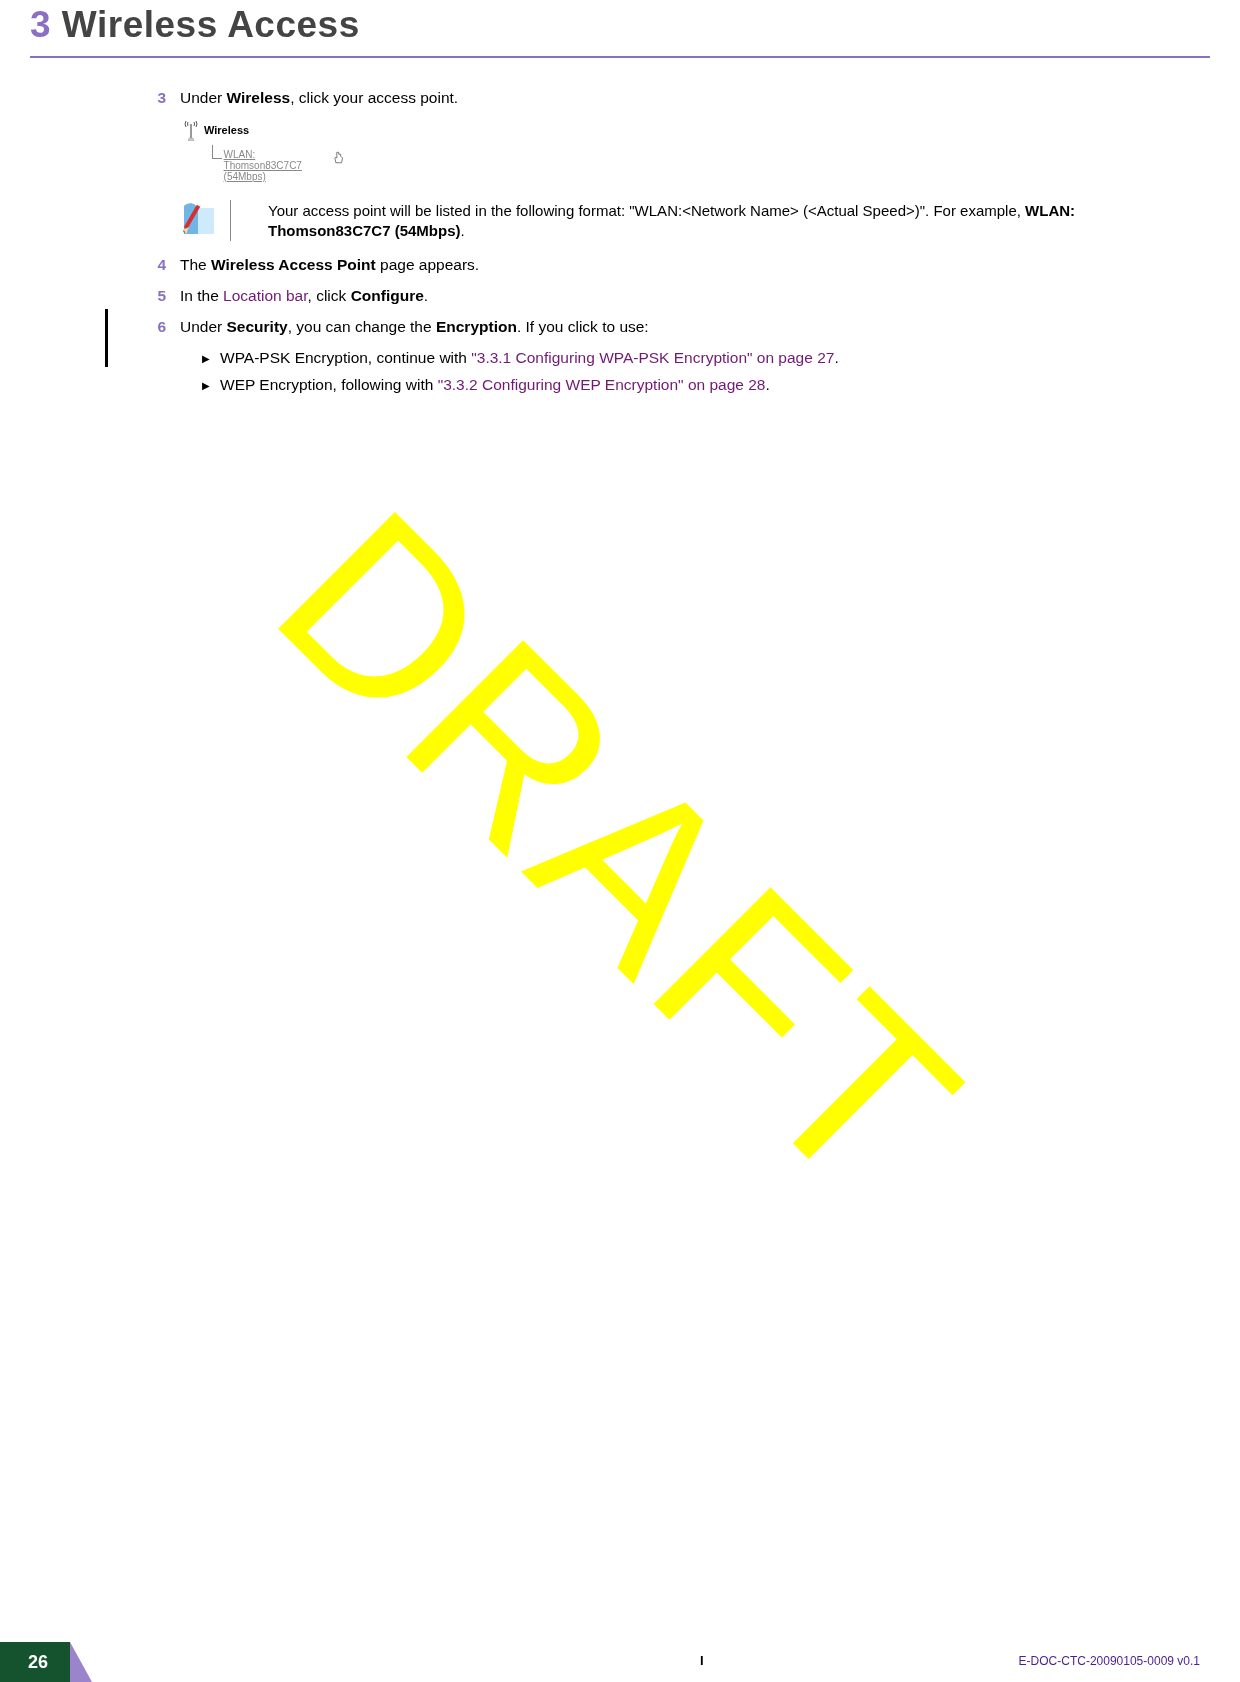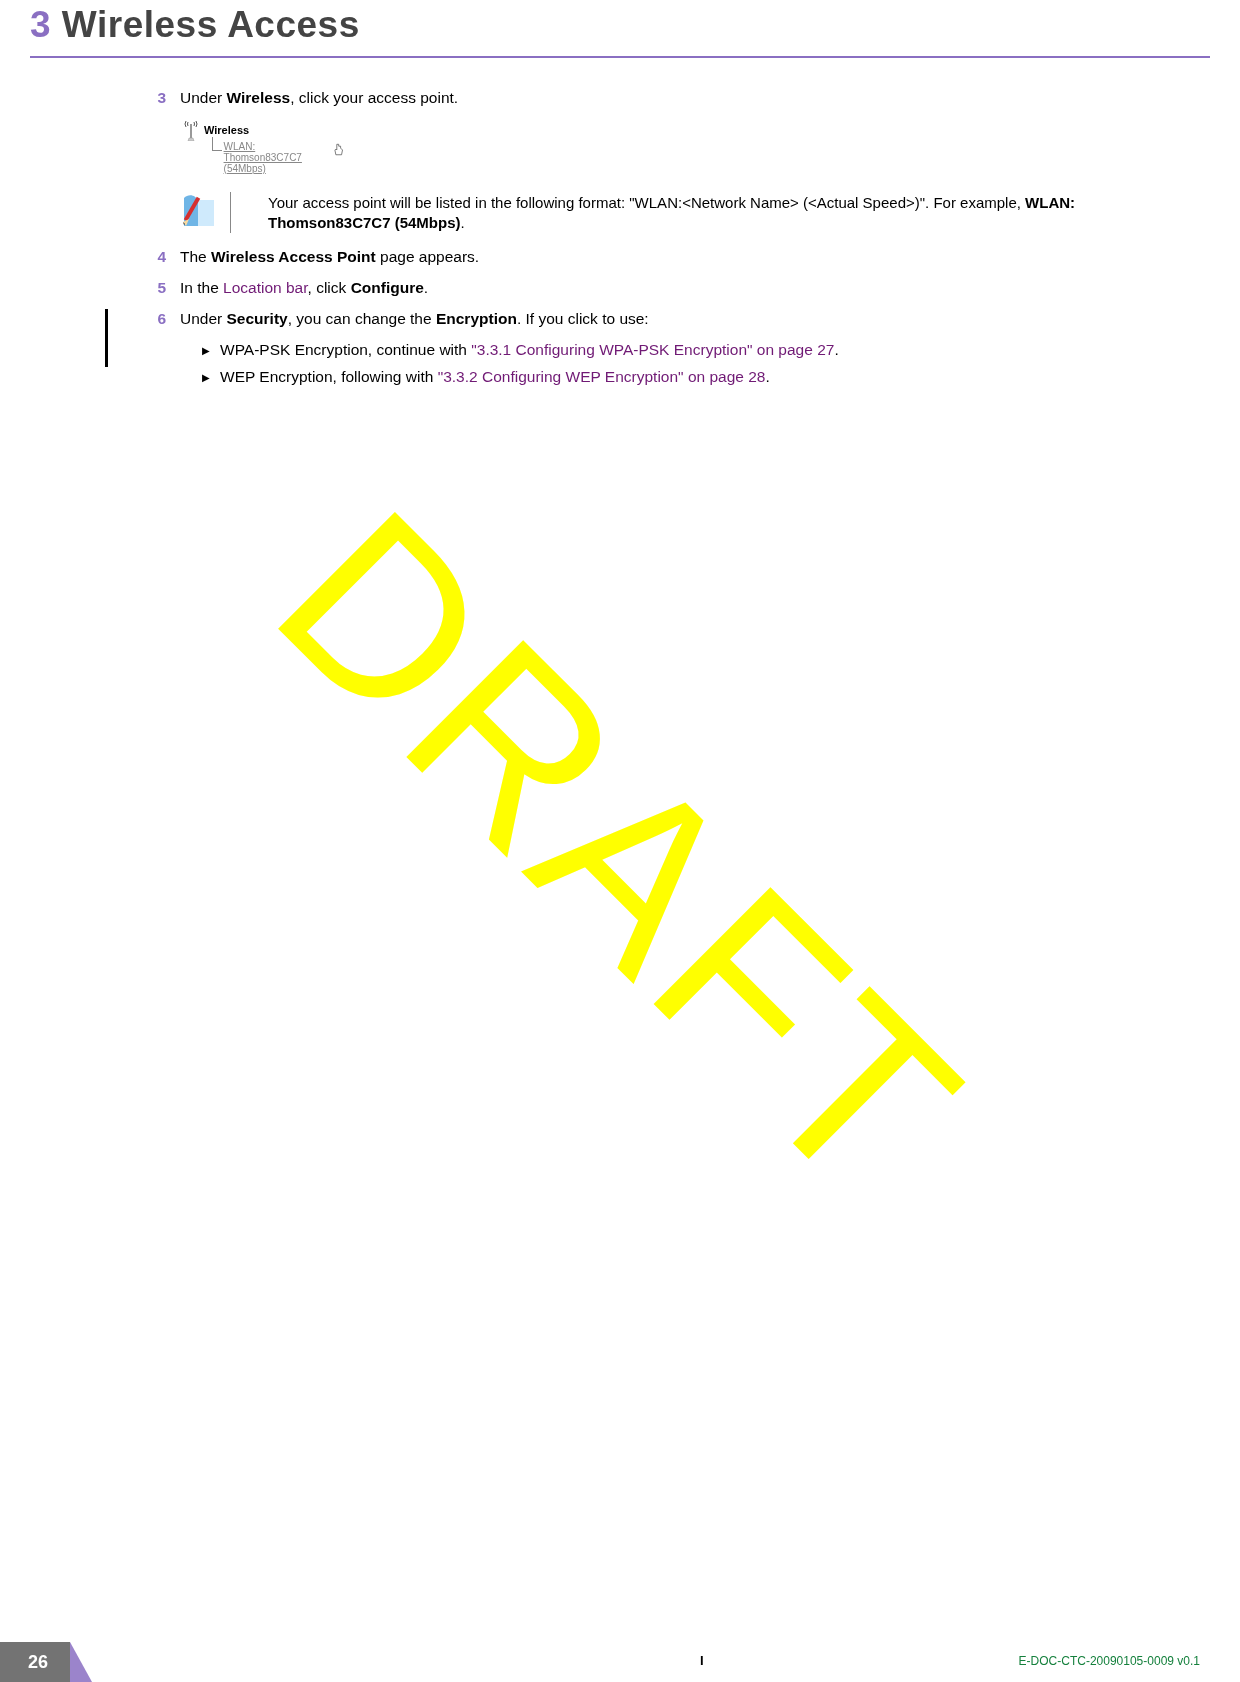--- a/index.html
+++ b/index.html
@@ -18,21 +18,21 @@
   .step-num { flex: 0 0 18px; text-align: right; color: #8a6fc2; font-weight: bold; }
   .step-body { flex: 1; }
   .bold { font-weight: bold; }
   .gray-link { color: #701a75; }
 
   
   .mini-shot { margin: 10px 0 18px 36px; width: 160px; }
   .mini-shot .row1 { display:flex; align-items:center; gap:6px; }
   .antenna { width:14px; height:22px; }
   .mini-shot .label1 { font-size: 11px; font-weight:bold; color:#000; }
-  .mini-shot .row2 { display:flex; align-items:flex-start; gap:2px; margin-left: 28px; margin-top:0; }
+  .mini-shot .row2 { display:flex; align-items:flex-start; gap:2px; margin-left: 28px; margin-top:8px; }
   .elbow { width:10px; height:14px; border-left:1.5px solid #888; border-bottom:1.5px solid #888; margin-top:-4px; }
   .mini-shot .label2 { font-size:10px; color:#888; text-decoration: underline; line-height:1.1; }
   .cursor { width:12px; height:14px; margin-top:2px; }
 
   
   .note { display:flex; gap:12px; margin: 10px 0 14px 32px; align-items:flex-start; }
   .note-icon { flex: 0 0 38px; height: 38px; position: relative; }
   .note-icon svg { width:38px; height:38px; }
   .note-divider { width:1px; align-self: stretch; background:#888; margin-right:2px; }
   .note-text { flex:1; font-size:15px; line-height:1.35; padding-top:1px;margin-left:23px; }
@@ -47,25 +47,25 @@
 
   
   .draft { position:absolute; left:50%; top:50%; transform: translate(-50%,-45%) rotate(45deg); font-family: Arial, sans-serif; font-weight: 400; font-size: 240px; color: #ffff00; letter-spacing: 8px; line-height:1; pointer-events:none; z-index: 0; white-space: nowrap; }
 
   .content, .header { z-index: 2; }
   .content { position: absolute; }
   .header { position:absolute; }
 
   
   .footer { position:absolute; bottom:0; left:0; right:0; height:56px; }
-  .page-tab { position:absolute; left:0; bottom:0; height:40px; background:#737373; color:#fff; font-weight:bold; font-size:18px; display:flex; align-items:center; padding: 0 22px 0 28px; }
+  .page-tab { position:absolute; left:0; bottom:0; height:40px; background:#14532d; color:#fff; font-weight:bold; font-size:18px; display:flex; align-items:center; padding: 0 22px 0 28px; }
   .page-tab::after { content:""; position:absolute; right:-22px; top:0; width:0; height:0; border-bottom:40px solid #8a6fc2; border-right:22px solid transparent; opacity:0.85; }
   .page-tab-shadow { position:absolute; right:-40px; top:0; width:0; height:0; border-bottom:40px solid #c8b9e0; border-right:22px solid transparent; z-index:-1; }
   .footer-mark { position:absolute; left:50%; bottom:14px; transform:translateX(80px); font-weight:bold; font-size:13px; letter-spacing:2px; }
-  .footer-doc { position:absolute; right:40px; bottom:14px; font-size:12px; color:#15803d; }
+  .footer-doc { position:absolute; right:40px; bottom:14px; font-size:12px; color:#4c1d95; }
 </style>
 </head>
 <body>
 
 <div class="page">
 
   <div class="draft">DRAFT</div>
 
   <div class="header">
     <div class="header-title">

